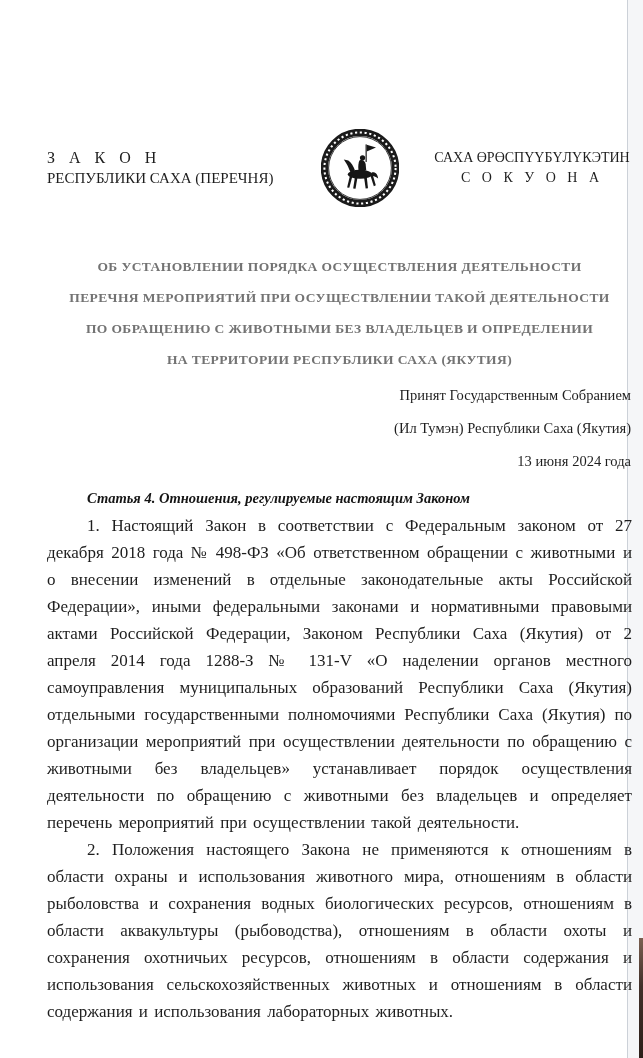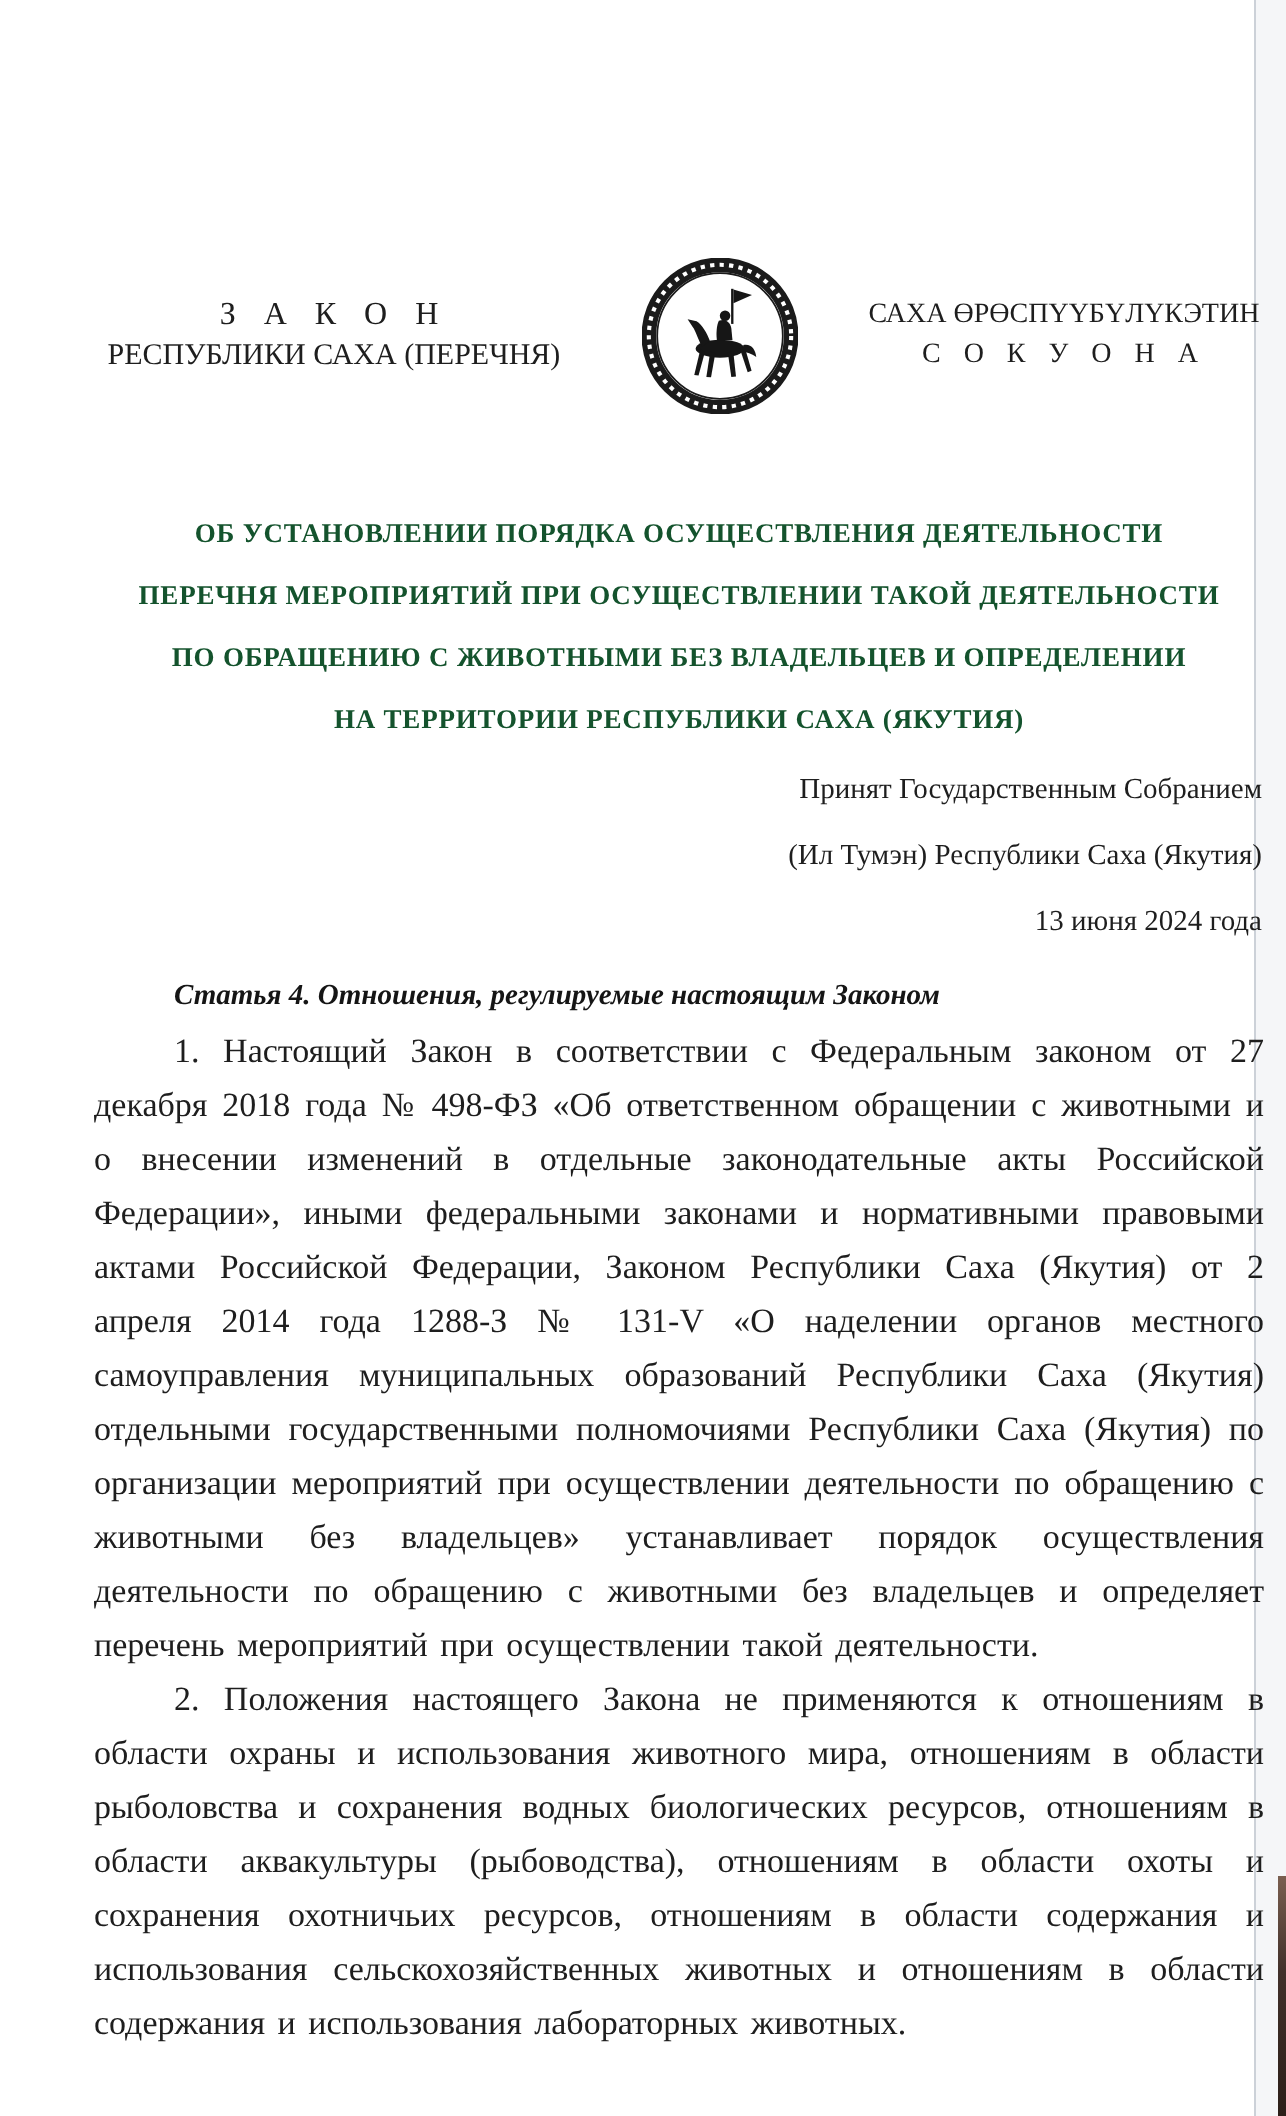--- a/index.html
+++ b/index.html
@@ -39,21 +39,21 @@
   }
   
   .doc-header {
     margin-top: 129px;
     display: flex;
     justify-content: space-between;
     align-items: center;
   }
   .hdr-left {
     width: 240px;
-    text-align: center;
+    text-align: left;
     line-height: 20px;
     font-size: 15px;
   }
   .hdr-left .l1 { letter-spacing: 5px; font-size: 16px; }
   .hdr-right {
     width: 200px;
     text-align: center;
     line-height: 20px;
     font-size: 14px;
   }
@@ -64,21 +64,21 @@
     margin: 0 6px;
   }
   
   .doc-title {
     margin-top: 44px;
     text-align: center;
     font-weight: bold;
     font-size: 13.5px;
     letter-spacing: 0.4px;
     line-height: 31px;
-    color: #14532d;
+    color: #737373;
   }
   
   .adoption {
     margin-top: 4px;
     text-align: right;
     font-size: 14.5px;
     line-height: 33px;
     padding-right: 1px;
   }
   

